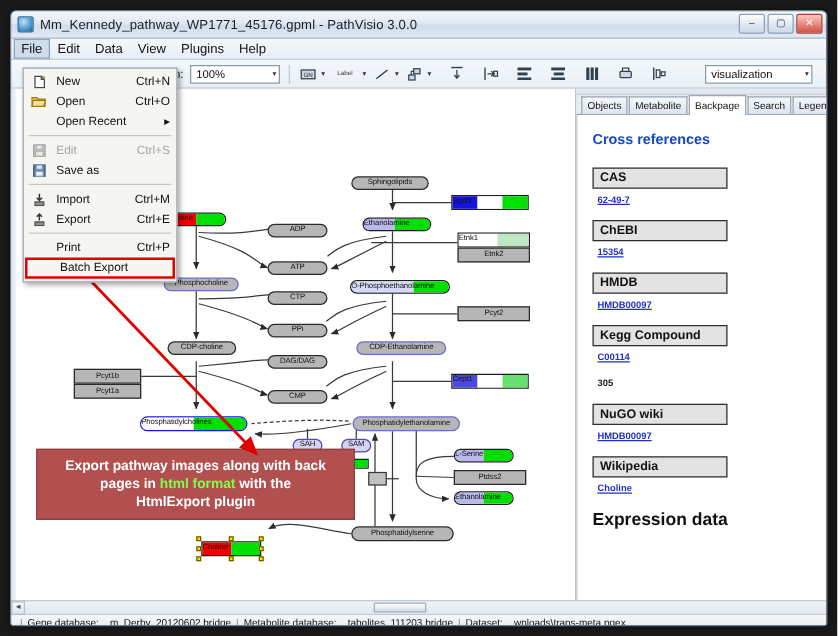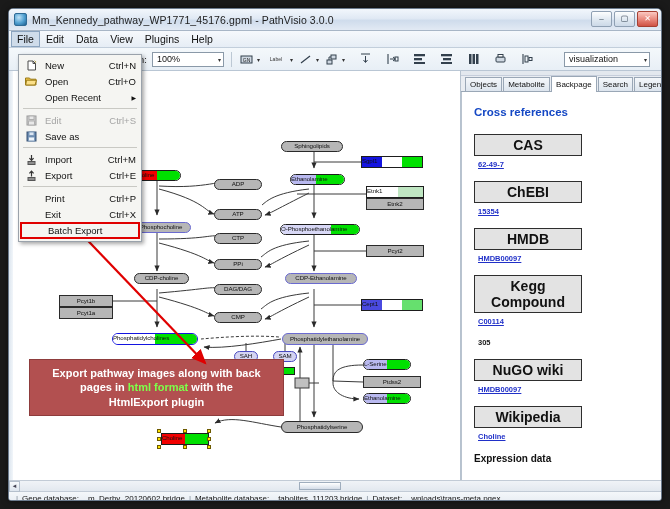--- a/index.html
+++ b/index.html
@@ -195,33 +195,32 @@
     padding: 10px 12px 4px 12px;
     overflow: hidden;
   }
   .bp-h1 {
     color: #1447c4; font-size: 11.5px; font-weight: bold;
     margin: 4px 0 16px 0;
   }
   .bp-sec {
     border: 1px solid #2e2e2e;
     background: #e3e3e3;
-    font-size: 14px; font-weight: bold; color: #111;
+    font-size: 10px; font-weight: bold; color: #111;
     padding: 2px 5px;
     width: 108px;
     margin-bottom: 4px;
-    text-align: center;
   }
   .bp-val {
     font-size: 7.5px; color: #1a1a1a; font-weight: bold;
     margin: 0 0 12px 4px;
   }
   .bp-val a { color: #2030c8; text-decoration: underline; }
   .bp-foot {
-    font-size: 10px; font-weight: bold; color: #111;
+    font-size: 14px; font-weight: bold; color: #111;
     margin-top: 2px;
   }
   
   .hscroll {
     height: 11px;
     background: linear-gradient(180deg,#f0f3f7,#e2e8ef);
     border-top: 1px solid #c2cbd6;
     display: flex; align-items: center;
     position: relative;
   }
@@ -713,23 +712,19 @@
             </svg>
         </span>
         <span>Export</span>
         <span class="acc">Ctrl+E</span>
       </div>
       <div class="fm-sep"></div>
       <div class="fm-item">
         <span>Print</span>
         <span class="acc">Ctrl+P</span>
       </div>
-      <div class="fm-item">
-        <span>Exit</span>
-        <span class="acc">Ctrl+X</span>
-      </div>
       <div class="fm-item boxed">
         <span>Batch Export</span>
       </div>
     </div>
 
   </div>
 </div>
 
 </body></html>

